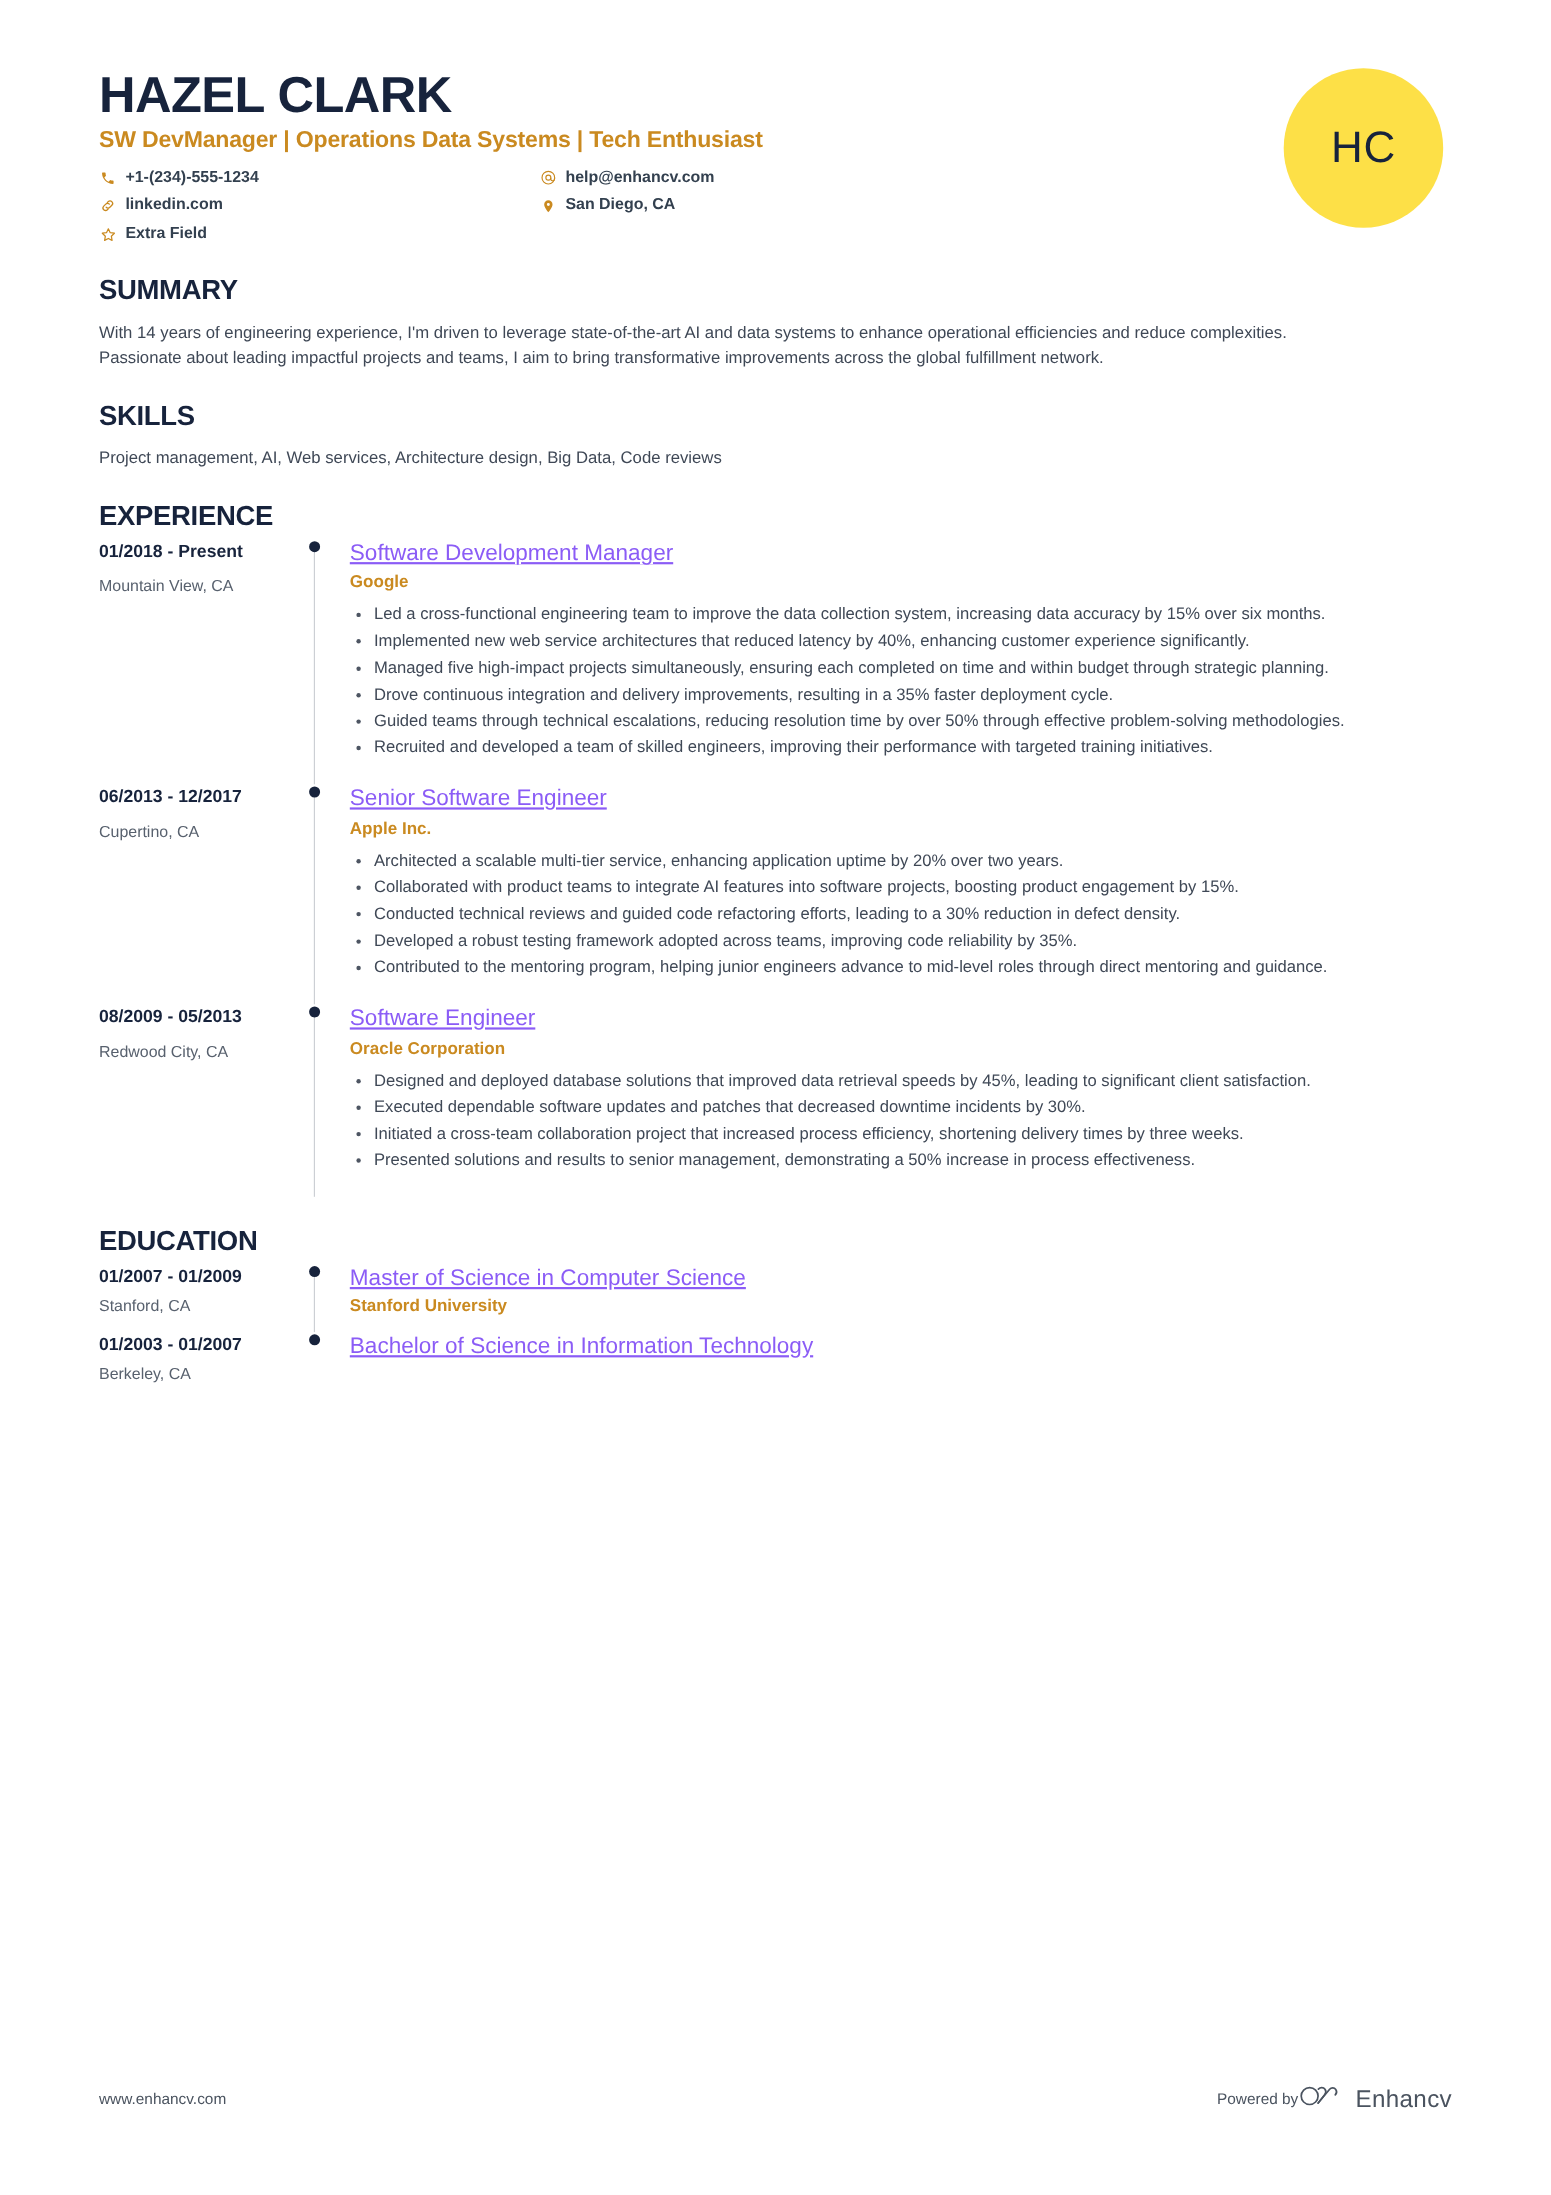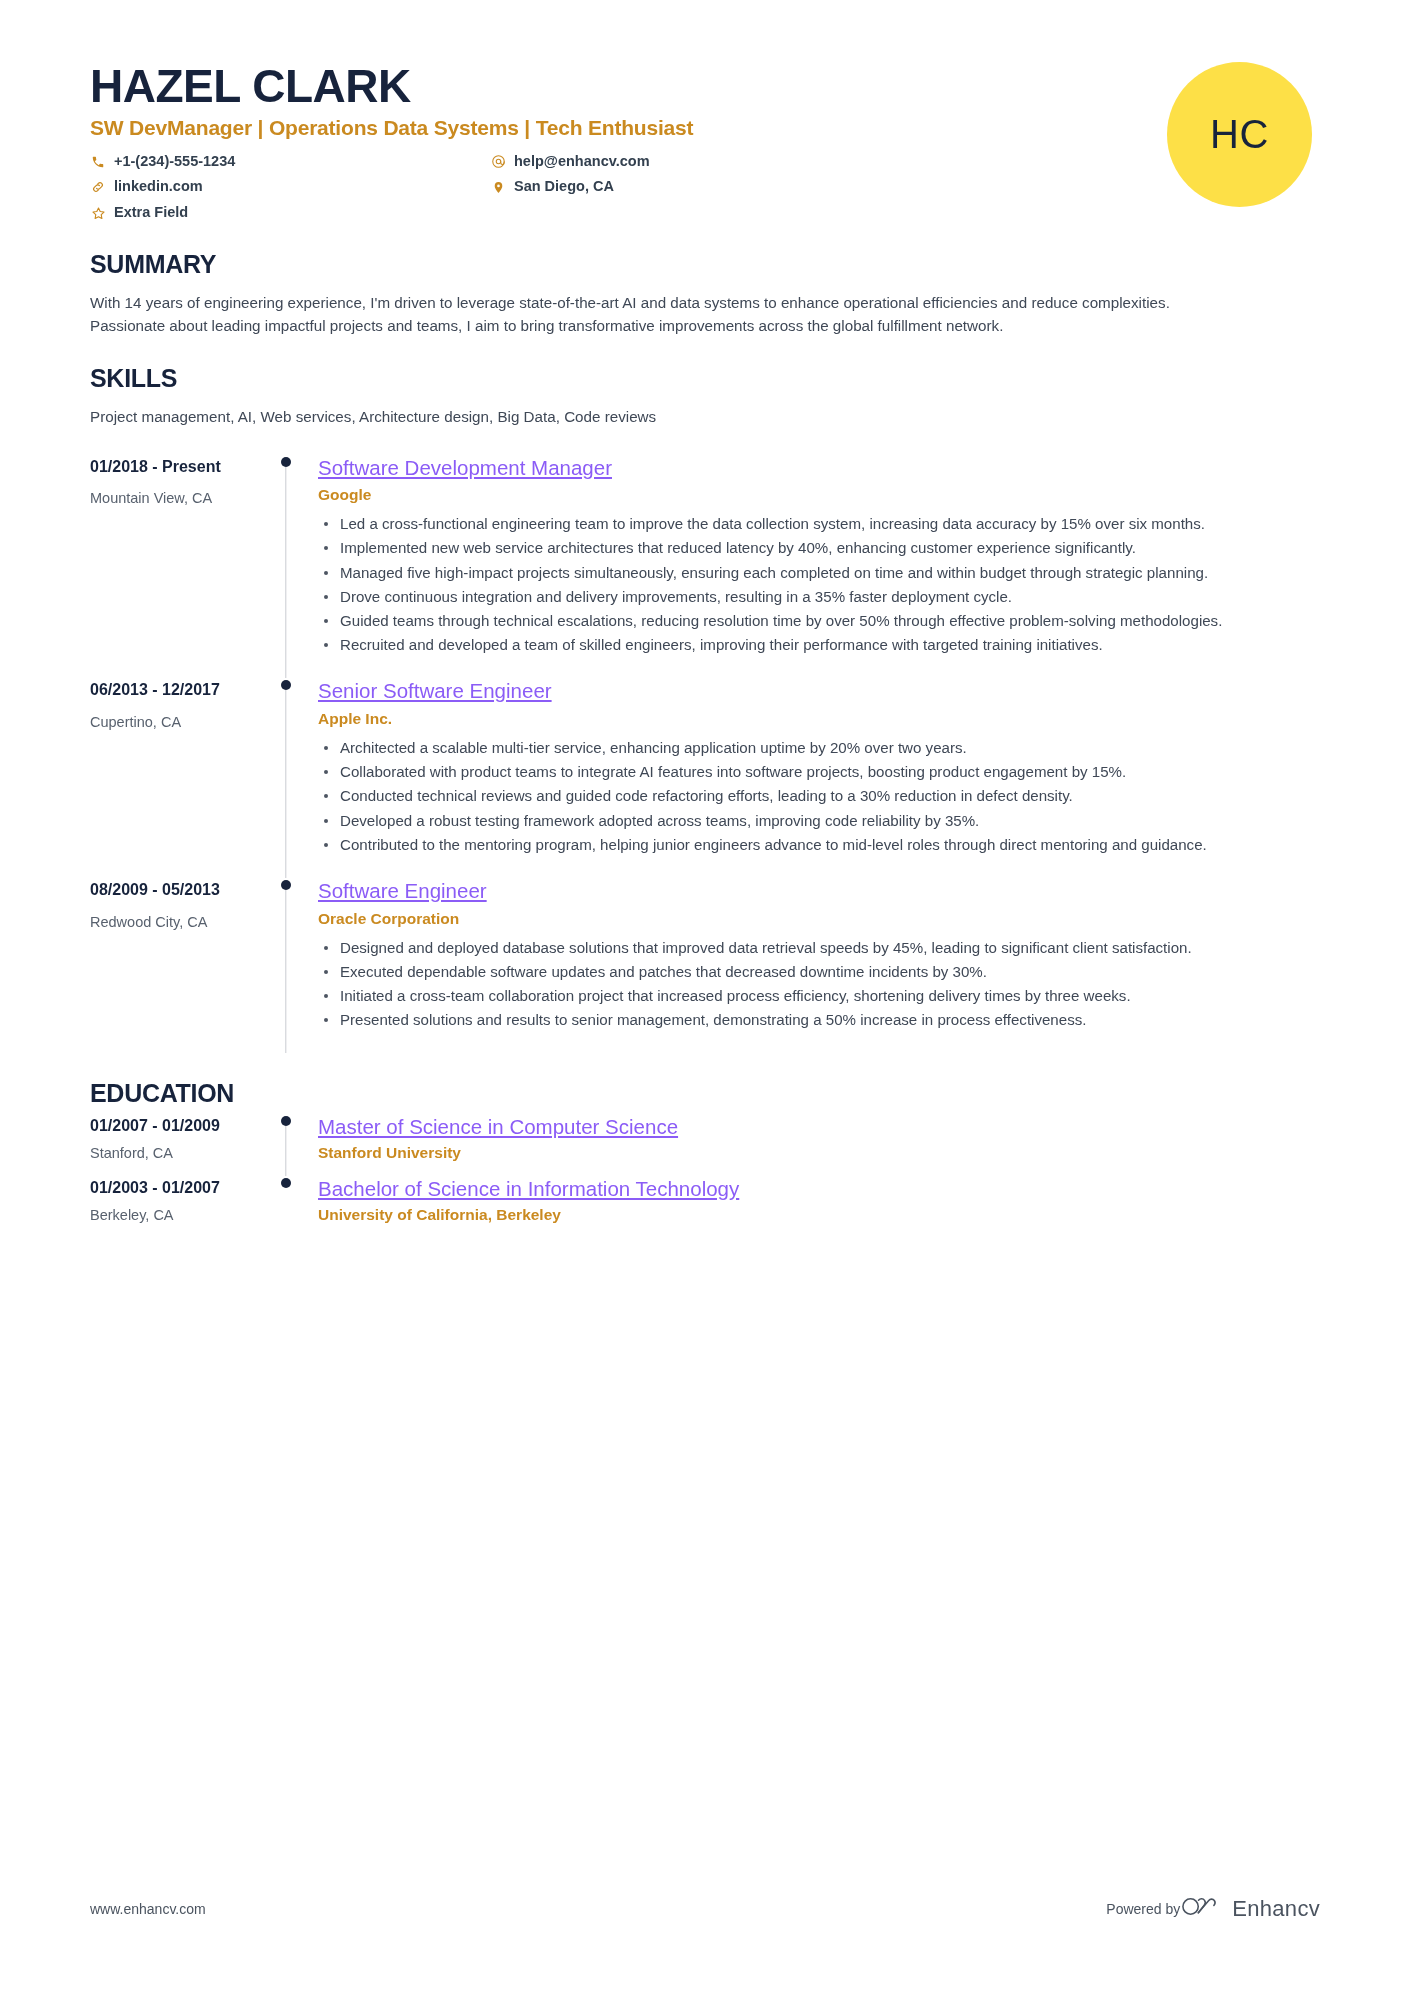--- a/index.html
+++ b/index.html
@@ -294,20 +294,21 @@
     <div class="section-title">SUMMARY</div>
     <div class="body-text">With 14 years of engineering experience, I'm driven to leverage state-of-the-art AI and data systems to enhance operational efficiencies and reduce complexities. Passionate about leading impactful projects and teams, I aim to bring transformative improvements across the global fulfillment network.</div>
   </div>
 
   <div class="section">
     <div class="section-title">SKILLS</div>
     <div class="body-text">Project management, AI, Web services, Architecture design, Big Data, Code reviews</div>
   </div>
 
   <div class="section">
+    <div class="section-title tight">EXPERIENCE</div>
     <div id="experience-list">
         <div class="entry">
           <div class="entry-meta">
             <div class="entry-date">01/2018 - Present</div>
             <div class="entry-loc">Mountain View, CA</div>
           </div>
           <div class="rail">
             <span class="line"></span>
             <span class="dot"></span>
           </div>
@@ -388,21 +389,20 @@
         <div class="entry edu-entry">
           <div class="entry-meta">
             <div class="entry-date">01/2003 - 01/2007</div>
             <div class="entry-loc">Berkeley, CA</div>
           </div>
           <div class="rail">
             <span class="dot"></span>
           </div>
           <div class="entry-body">
             <div class="entry-title">Bachelor of Science in Information Technology</div>
-            <div class="entry-org">University of California, Berkeley</div>
           </div>
         </div>
       </div>
   </div>
 
   <div class="footer">
     <div class="footer-url">www.enhancv.com</div>
     <div class="footer-right">
       <span class="powered-by">Powered by</span>
       <span class="brand">

